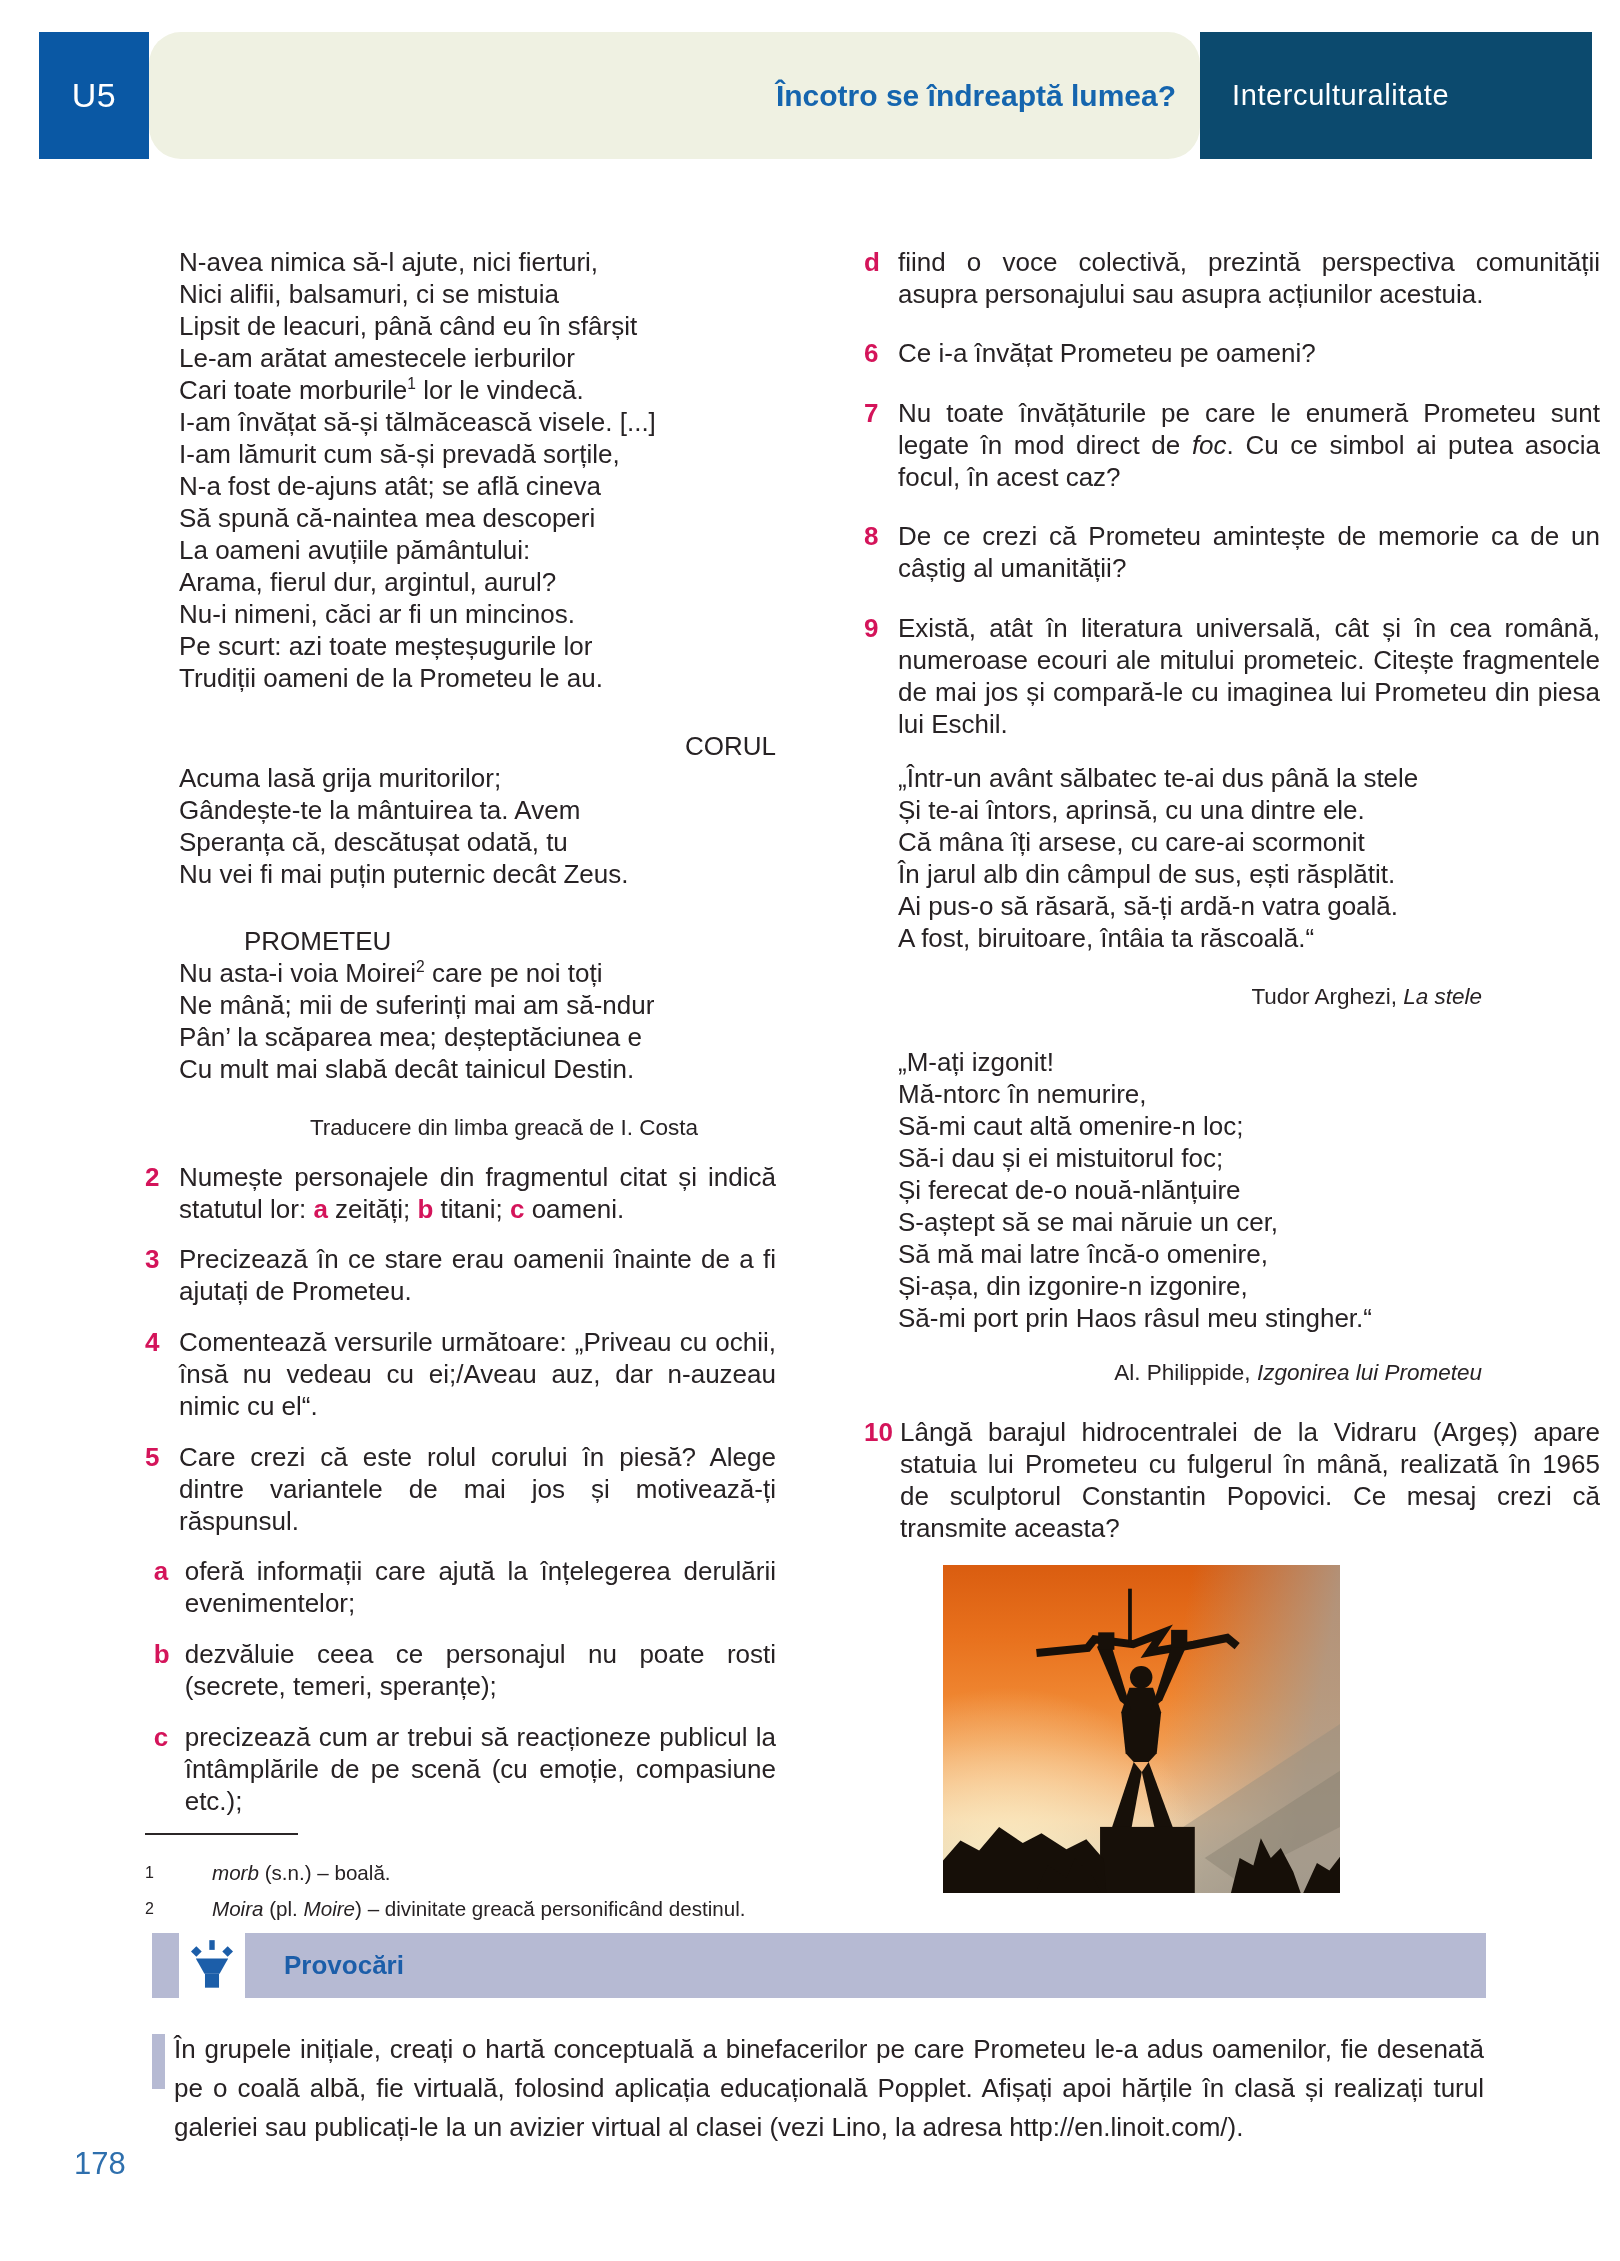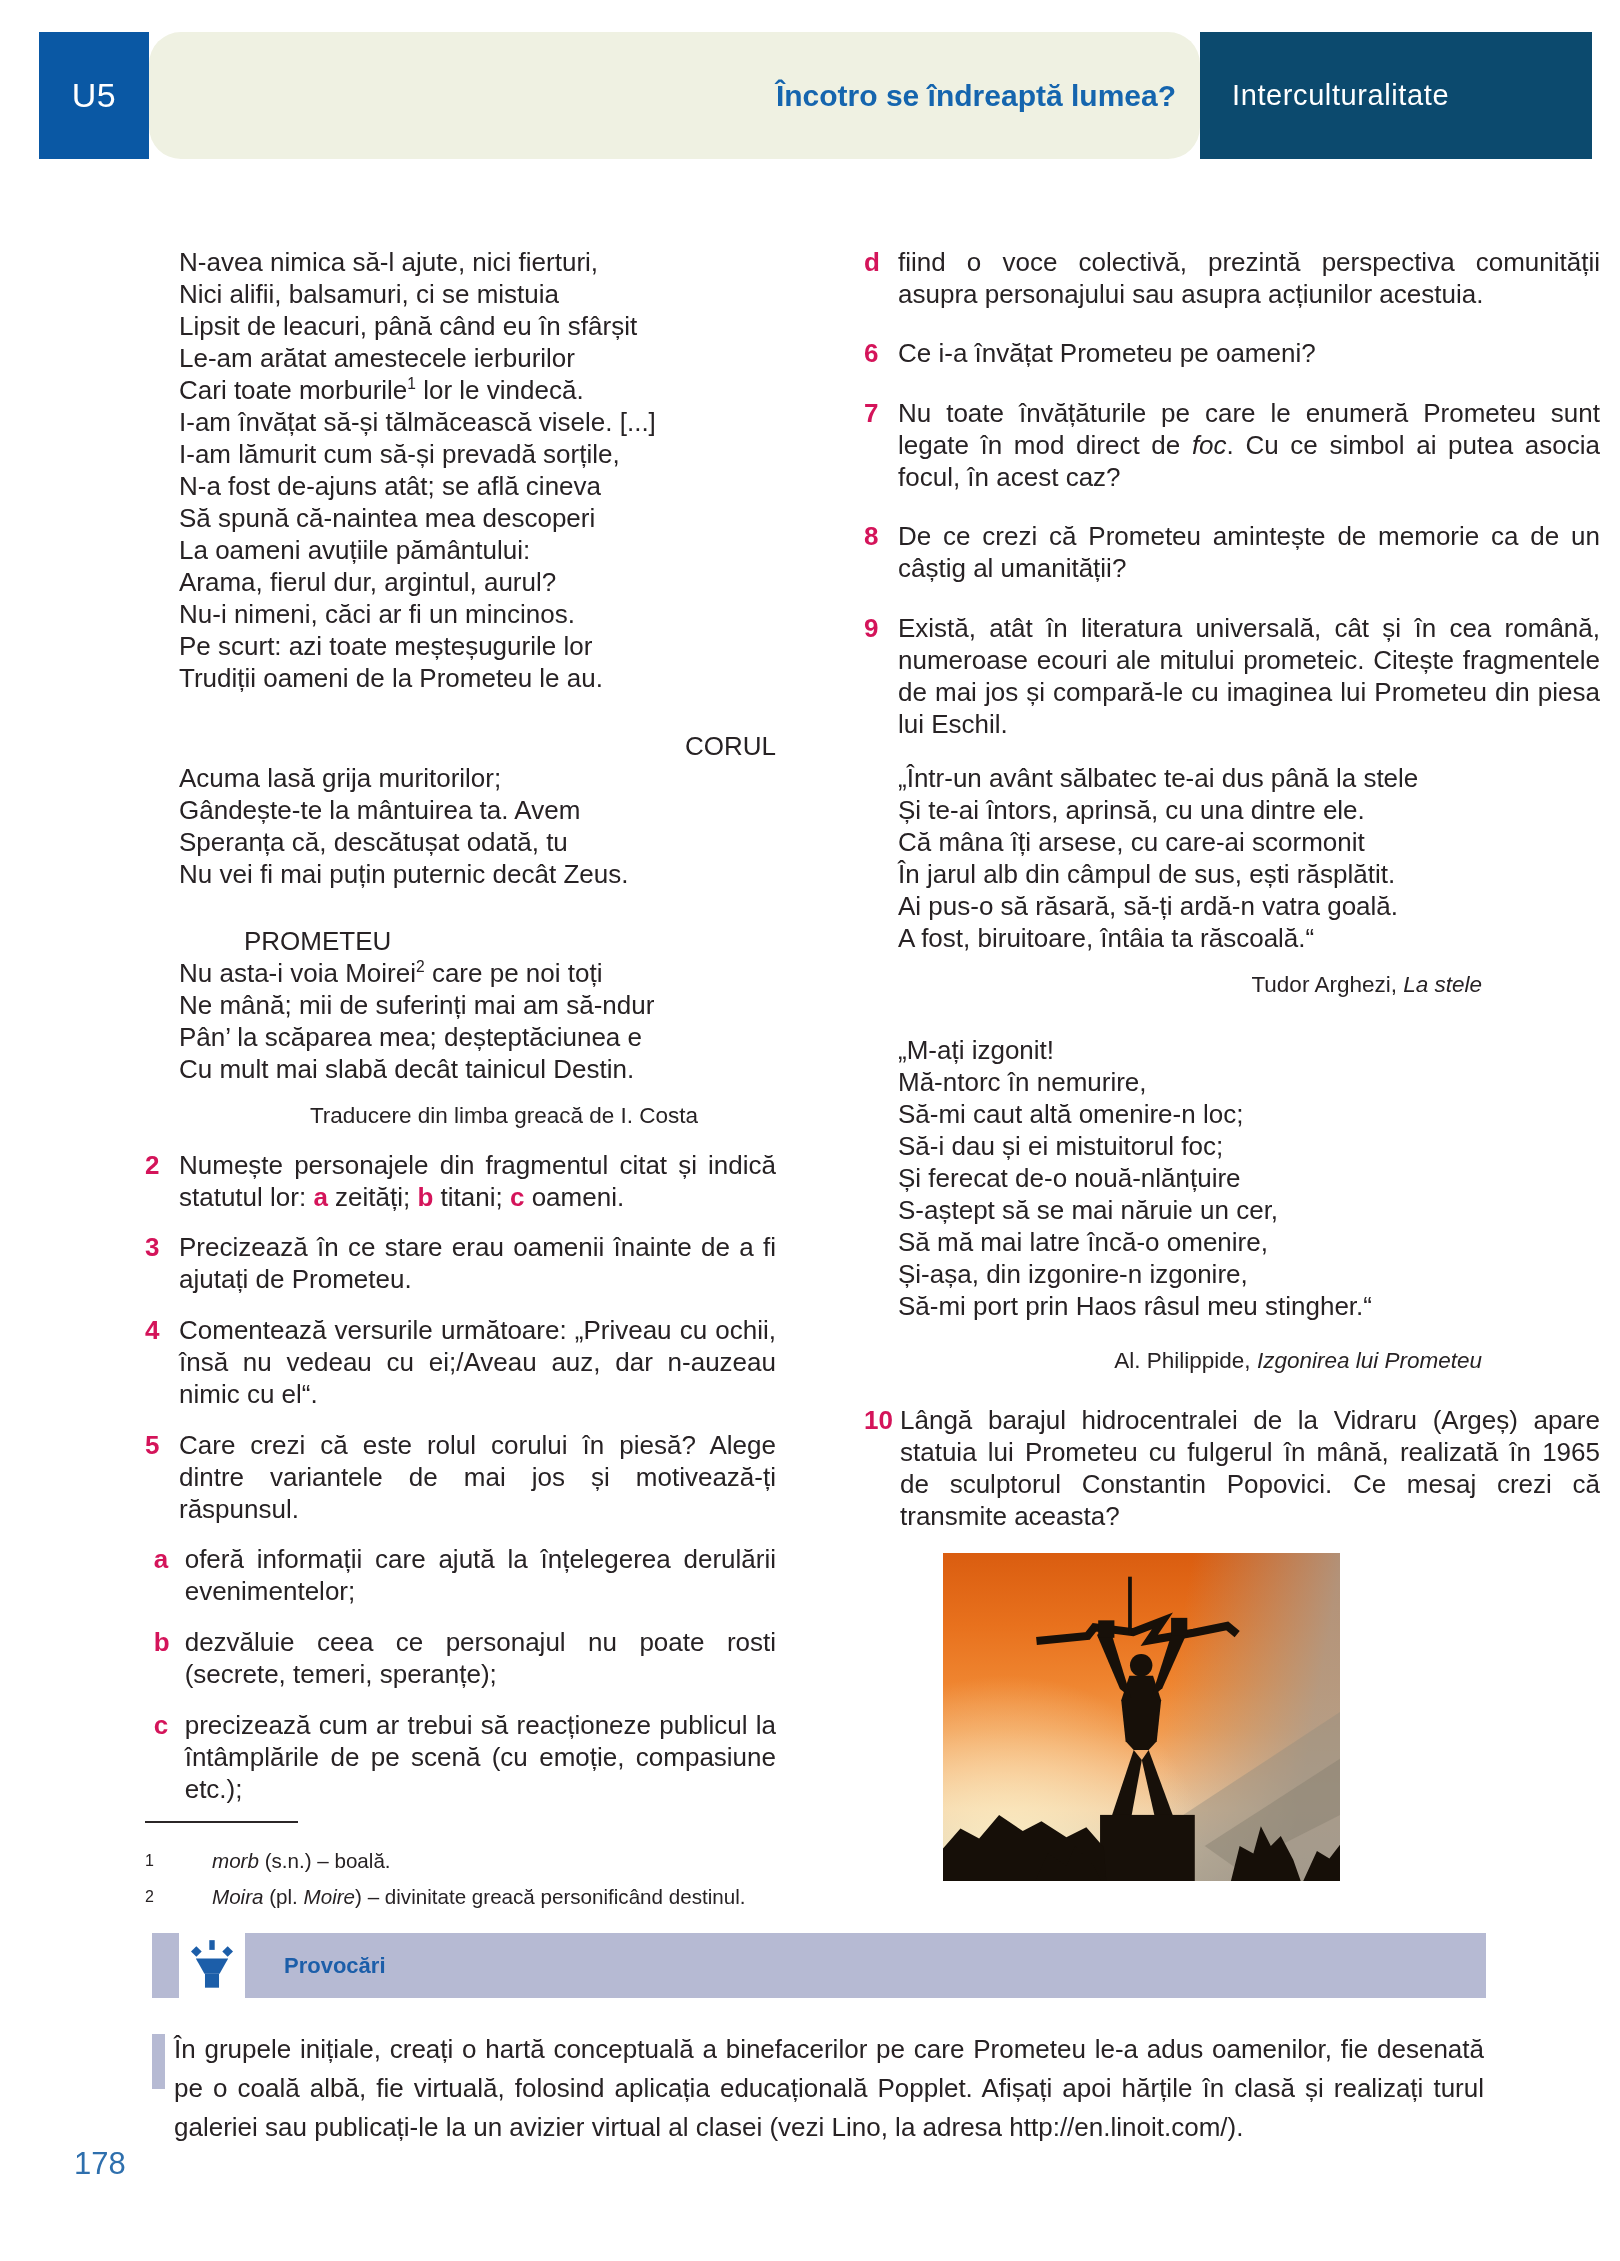--- a/index.html
+++ b/index.html
@@ -15,21 +15,21 @@
 
   
   .col{position:absolute;top:246px;font-size:26px;line-height:32px;}
   .col-left{left:145px;width:631px;}
   .col-right{left:864px;width:736px;}
 
   .pline{white-space:nowrap;padding-left:34px;}
   .stanza-heading{padding-left:99px;}
   .h-corul{margin-top:36px;text-align:right;}
   .h-prometeu{margin-top:35px;}
-  .credit{margin-top:16px;text-align:right;font-size:22.5px;line-height:29px;}
+  .credit{margin-top:28px;text-align:right;font-size:22.5px;line-height:29px;}
   .credit-left{padding-right:78px;}
   .credit-right{padding-right:118px;}
 
   .q{display:flex;margin-top:18.7px;}
   .qn{width:34px;flex:none;color:#d4145a;font-weight:700;}
   .qt{flex:1;text-align:justify;}
   .sub{padding-left:8.7px;}
   .sub .qn{width:31px;}
   .mt44{margin-top:27.4px;}
 
@@ -56,21 +56,21 @@
     background:
       radial-gradient(ellipse at 16% 92%, rgba(255,242,200,0.85), rgba(255,242,200,0) 42%),
       linear-gradient(100deg, rgba(233,121,39,0) 55%, rgba(168,158,146,0.80) 88%),
       linear-gradient(to bottom, #da5d10 0%, #e8711d 22%, #ef8530 40%, #f19a4e 54%, #f3b377 66%, #f0cba0 78%, #d9c9af 90%, #c9bda7 100%);
   }
   .photo svg{position:absolute;left:0;top:0;width:100%;height:100%;}
 
   
   .chal-sq{position:absolute;left:152px;top:1933px;width:27.4px;height:65px;background:#b6bad3;}
   .chal-band{position:absolute;left:245px;top:1933px;width:1241px;height:65px;background:#b6bad3;display:flex;align-items:center;}
-  .chal-label{color:#1c5ea9;font-size:22px;font-weight:700;padding-left:39px;}
+  .chal-label{color:#1c5ea9;font-size:26px;font-weight:700;padding-left:39px;}
   .chal-icon{position:absolute;left:185px;top:1938px;width:54px;height:55px;}
   .chal-bar{position:absolute;left:152px;top:2034px;width:12.5px;height:55px;background:#b6bad3;}
   .chal-par{position:absolute;left:174px;top:2030px;width:1310px;font-size:26px;line-height:39px;text-align:justify;}
 
   .pagenum{position:absolute;left:74px;top:2146px;color:#2e6fad;font-size:31px;}
 </style>
 </head>
 <body>
 
 <div class="page">

